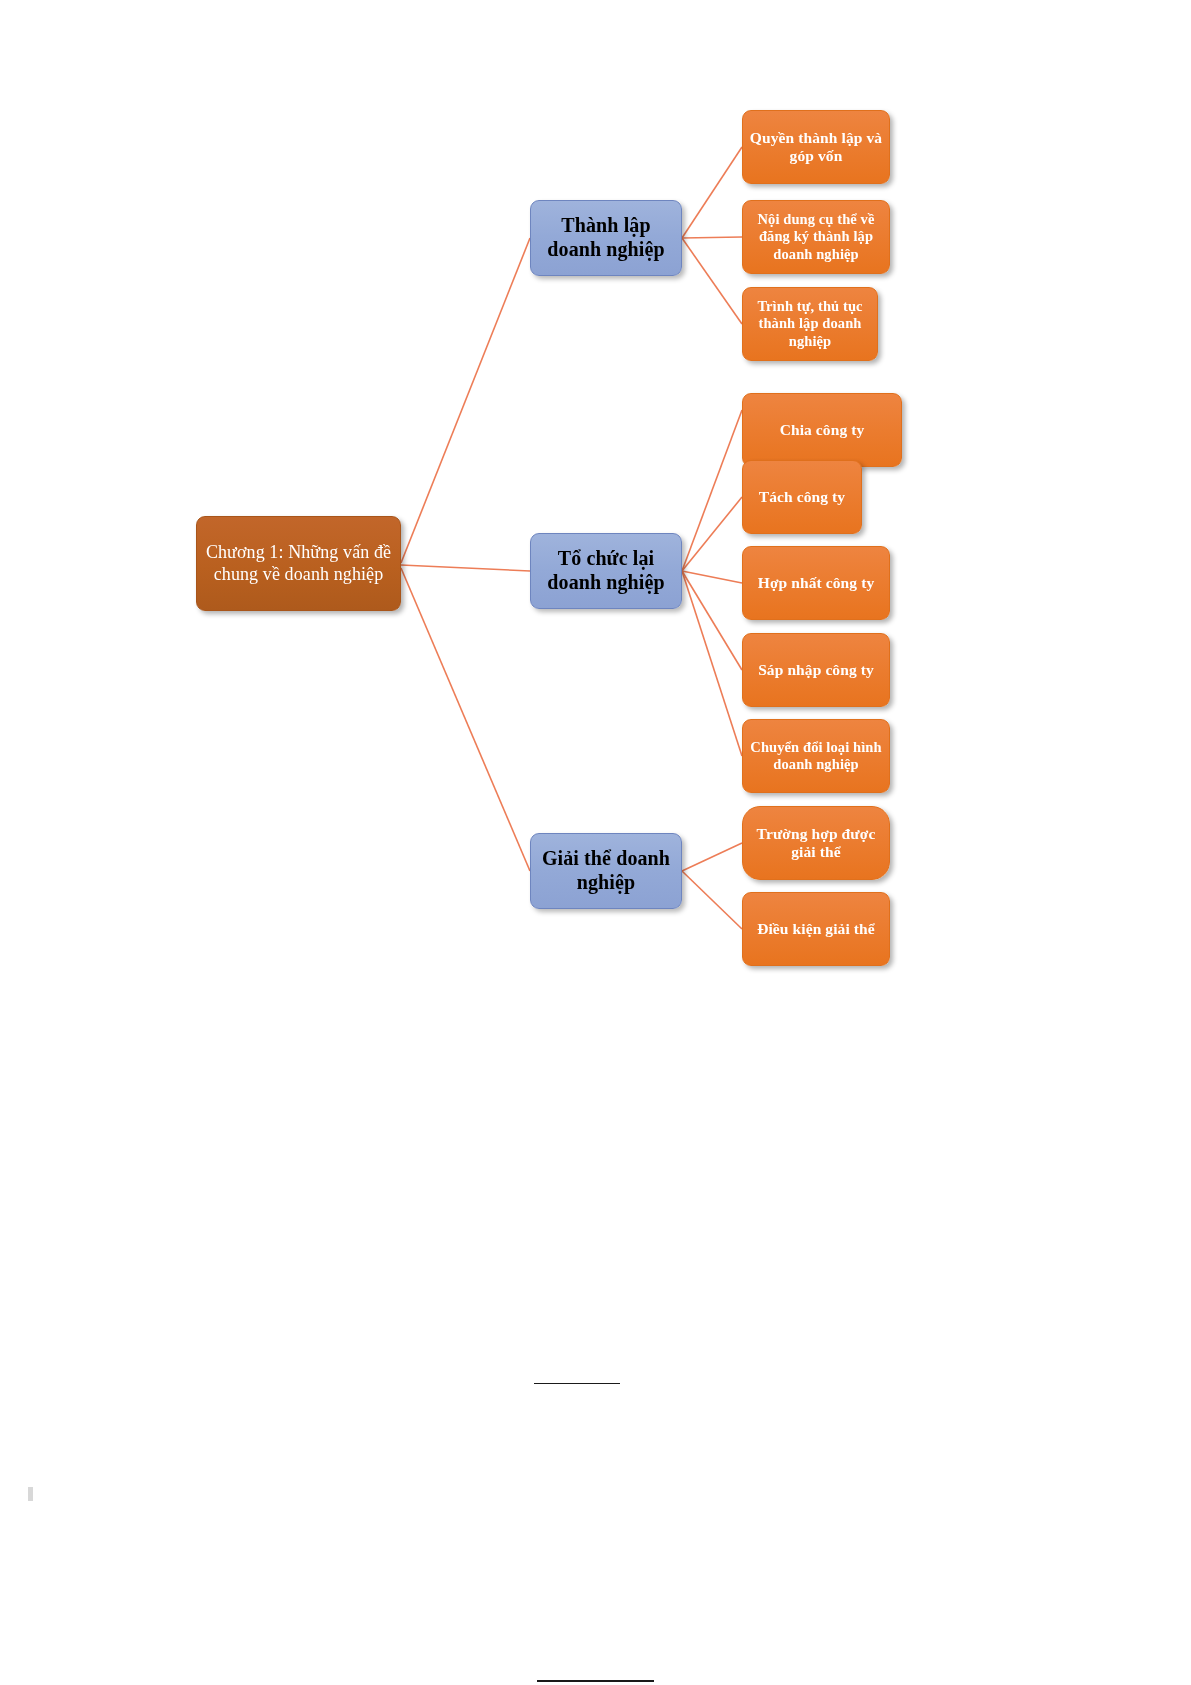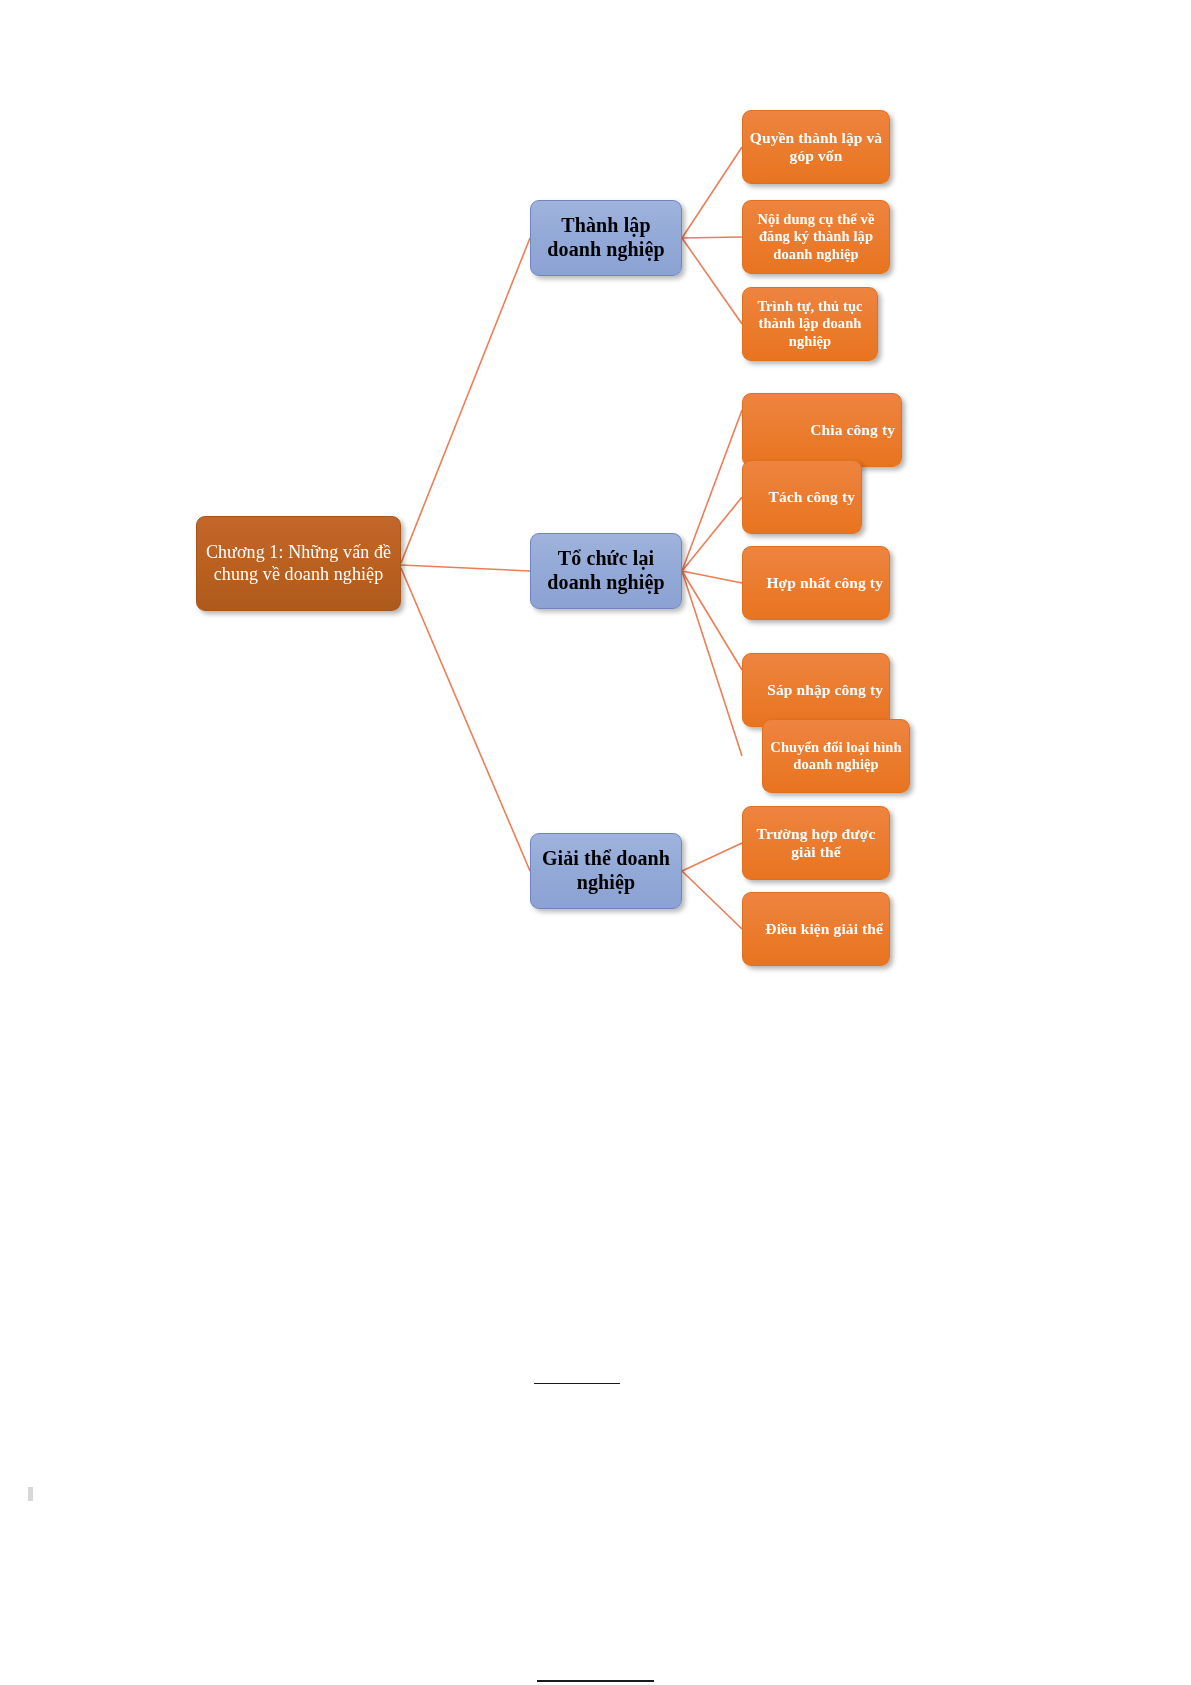--- a/index.html
+++ b/index.html
@@ -61,21 +61,20 @@
     letter-spacing: 0.1px;
     box-shadow: 3px 3px 5px rgba(0,0,0,0.28);
   }
 
   .node-leaf {
     background: linear-gradient(180deg, #EE8440 0%, #EB7C2F 50%, #E8741F 100%);
     border: 1px solid #E0701C;
     font-size: 15.5px;
     font-weight: bold;
     letter-spacing: 0.1px;
-    justify-content: flex-end;
   }
 
   .node-leaf.leaf-small {
     font-size: 14.5px;
   }
 
   .footer-rule {
     position: absolute;
     border-top: 1.6px solid #1a1a1a;
   }
@@ -137,33 +136,33 @@
 </div>
 
 <div class="node node-leaf" style="left:742px; top:460px; width:120px; height:74px;">
   <span>Tách công ty</span>
 </div>
 
 <div class="node node-leaf" style="left:742px; top:546px; width:148px; height:74px;">
   <span>Hợp nhất công ty</span>
 </div>
 
-<div class="node node-leaf" style="left:742px; top:633px; width:148px; height:74px;margin-top:20px;">
+<div class="node node-leaf" style="left:742px; top:633px; width:148px; height:74px;">
   <span>Sáp nhập công ty</span>
 </div>
 
-<div class="node node-leaf leaf-small" style="left:742px; top:719px; width:148px; height:74px;margin-left:20px;">
+<div class="node node-leaf leaf-small" style="left:742px; top:719px; width:148px; height:74px;">
   <span>Chuyển đổi loại hình doanh nghiệp</span>
 </div>
 
 <div class="node node-branch" style="left:530px; top:833px; width:152px; height:76px;">
   <span>Giải thể doanh nghiệp</span>
 </div>
 
-<div class="node node-leaf" style="left:742px; top:806px; width:148px; height:74px;">
+<div class="node node-leaf" style="left:742px; top:806px; width:148px; height:74px;border-radius:18px;">
   <span>Trường hợp được giải thể</span>
 </div>
 
 <div class="node node-leaf" style="left:742px; top:892px; width:148px; height:74px;">
   <span>Điều kiện giải thể</span>
 </div>
 
 <div class="footer-rule" style="left:534px; top:1383px; width:86px;"></div>
 
 <div class="footer-rule" style="left:537px; top:1680px; width:117px; border-top-width:2px;"></div>

